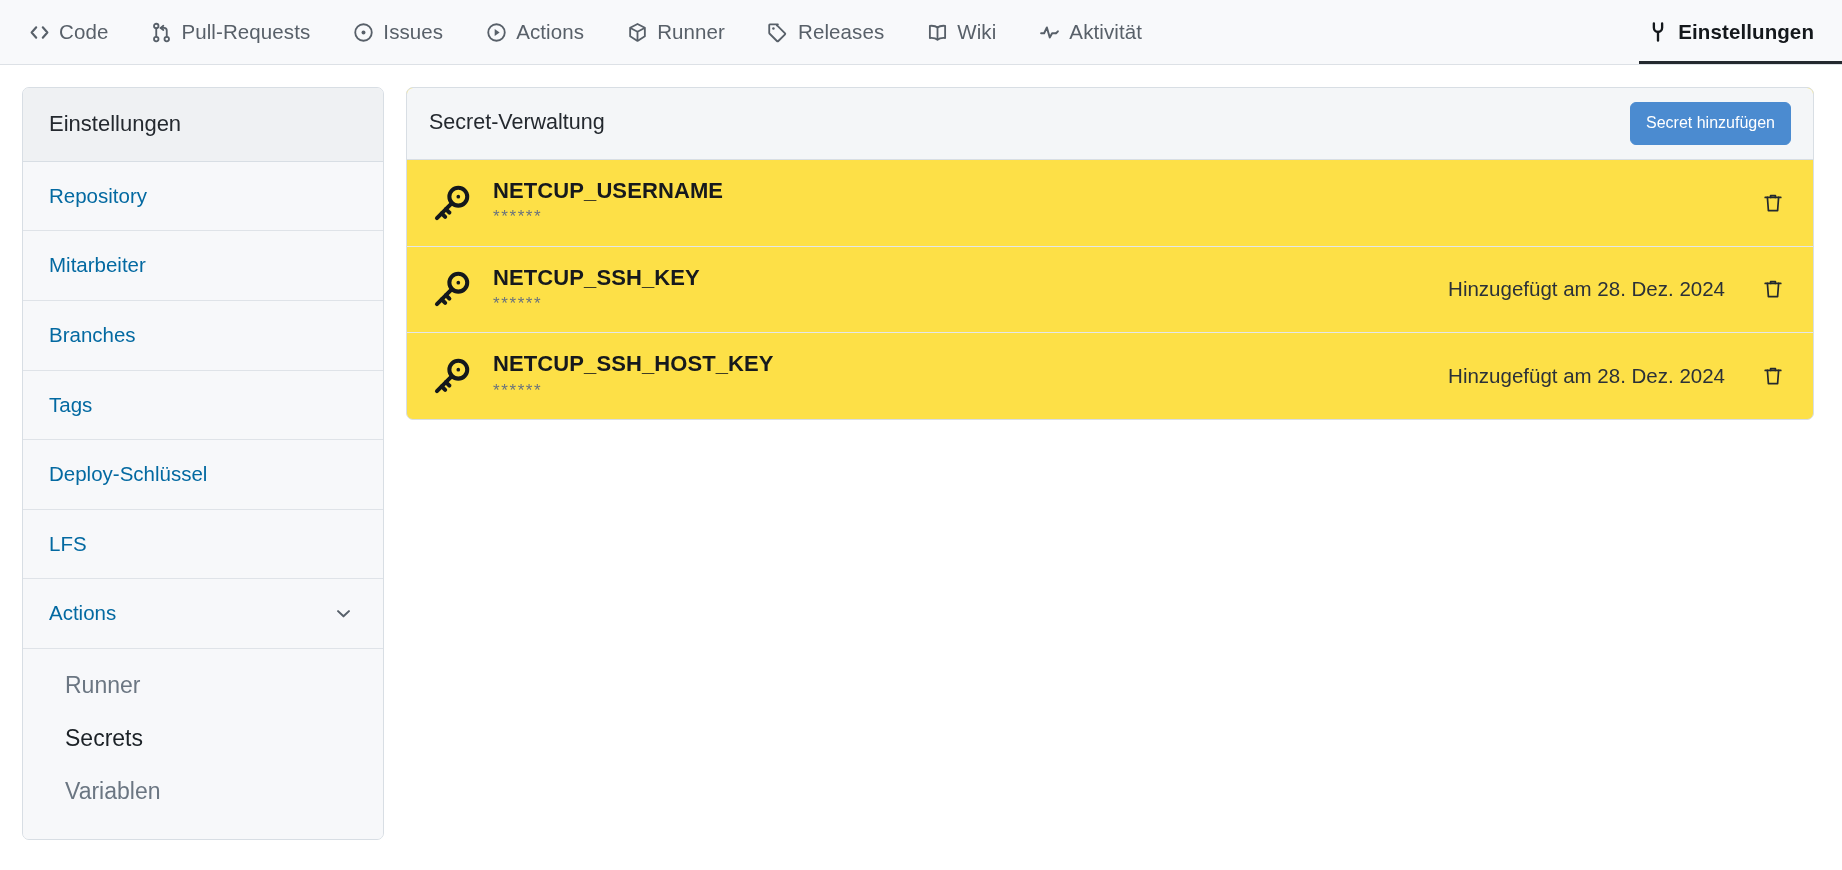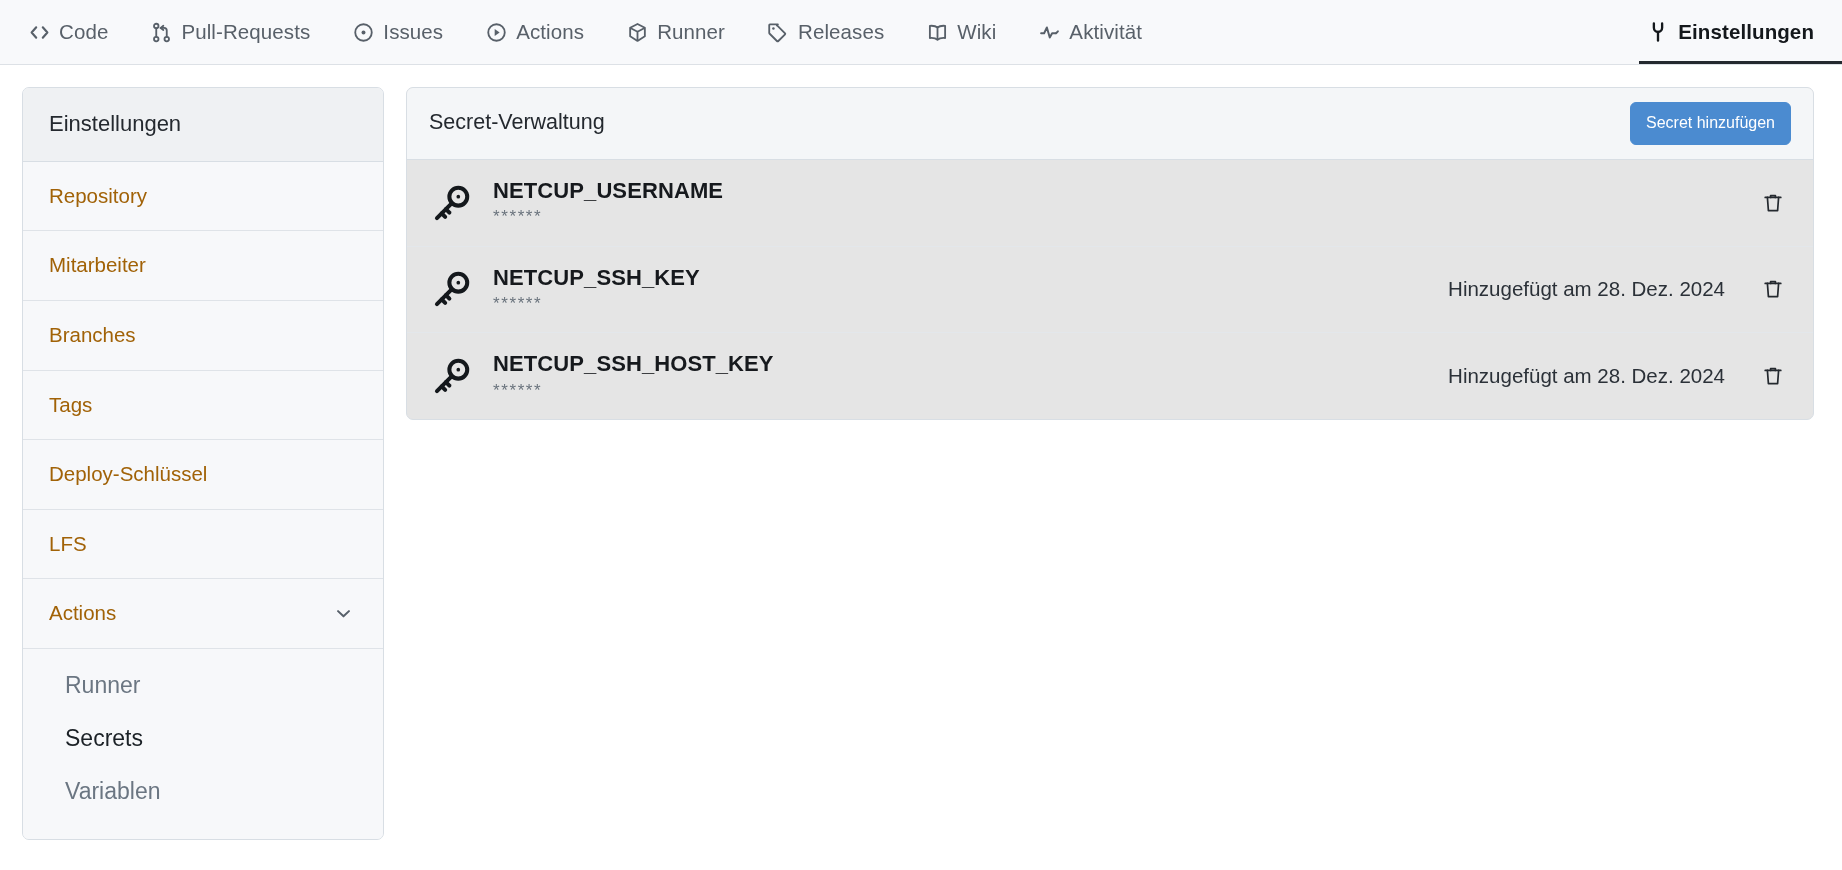--- a/index.html
+++ b/index.html
@@ -85,21 +85,21 @@
     padding: 22px 26px;
     font-size: 22px;
     color: #24292f;
     background: #eff1f3;
     border-bottom: 1px solid #d8dee4;
     line-height: 1.3;
   }
   .side-item {
     padding: 21px 26px;
     font-size: 20.5px;
-    color: #a16207;
+    color: #0369a1;
     border-bottom: 1px solid #dfe3e8;
     background: #f7f8fa;
     cursor: pointer;
     line-height: 1.3;
     display: flex;
     align-items: center;
     justify-content: space-between;
   }
   .side-item:last-child { border-bottom: none; }
   .side-item .chev { display: flex; align-items: center; color: #57606a; margin-right: 4px; }
@@ -116,21 +116,21 @@
     line-height: 1.6;
   }
   .sub-item.active { color: #1b2126; font-weight: normal; }
 
   
   .main {
     flex: 1;
     border: 1px solid #d8dee4;
     border-radius: 7px;
     overflow: hidden;
-    background: #e5e5e5;
+    background: #fde047;
     min-width: 0;
   }
   .main-header {
     background: #f4f6f8;
     border-bottom: 1px solid #d8dee4;
     padding: 14px 22px;
     display: flex;
     align-items: center;
     justify-content: space-between;
     min-height: 58px;

